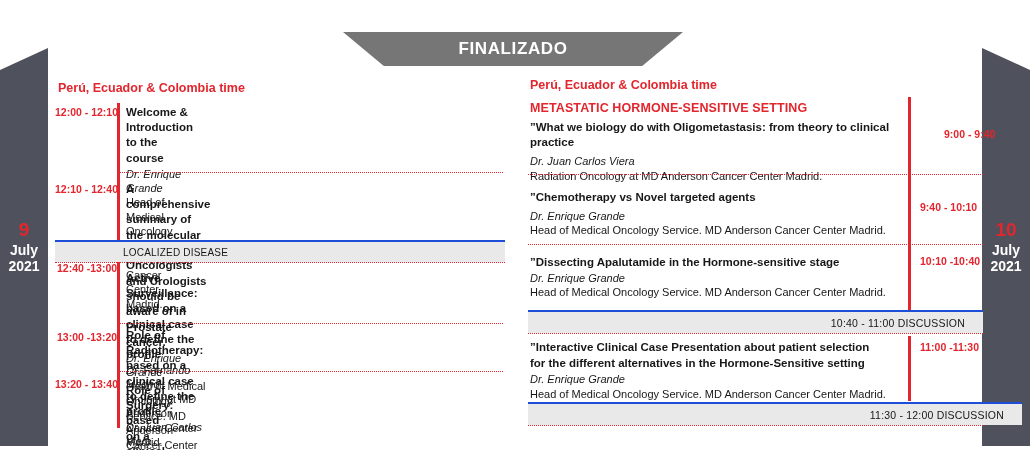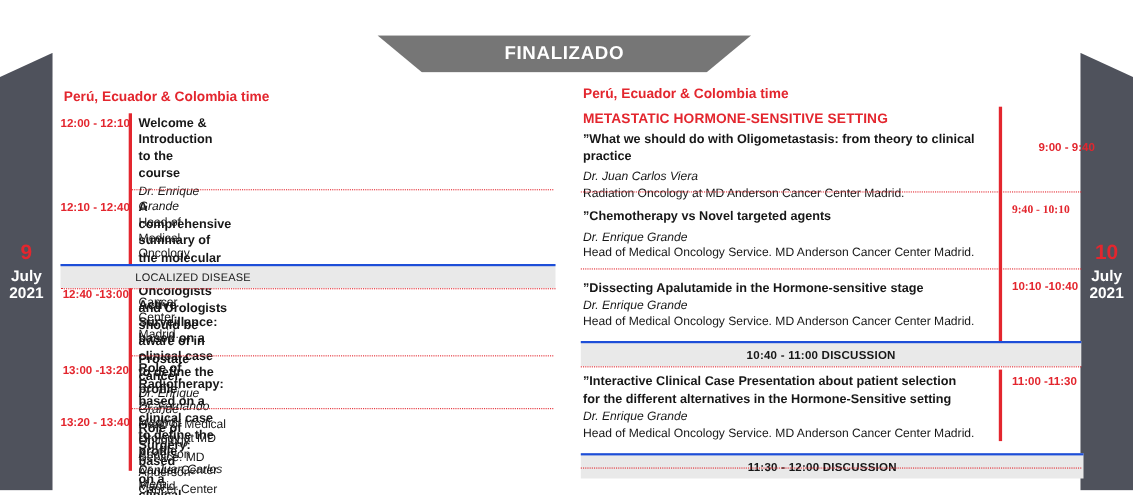--- a/index.html
+++ b/index.html
@@ -153,21 +153,21 @@
     display: flex;
     align-items: center;
   }
   .band-label {
     font-size: 10px;
     color: #171717;
     letter-spacing: 0.2px;
     white-space: nowrap;
   }
   .band.localized .band-label { margin-left: 68px; }
-  .band.discussion { justify-content: center; font-weight: bold; }
+  .band.discussion { justify-content: flex-end; }
   .band.discussion .band-label {
     font-size: 10.5px;
     margin-right: 18px;
   }
 </style>
 </head>
 <body>
 
 <div class="status-banner">
   <span class="status-banner-label">FINALIZADO</span>
@@ -254,36 +254,36 @@
 
   <div class="tz-heading" style="left:2px; top:78px;">Perú, Ecuador &amp; Colombia time</div>
 
   <div class="section-heading" style="left:2px; top:101px;">METASTATIC HORMONE-SENSITIVE SETTING</div>
 
   <div class="spine" style="left:380px; top:97px; height:216px;"></div>
   <div class="spine" style="left:380px; top:336px; height:65px;"></div>
 
   <div class="session">
     <div class="session-body" style="left:2px; top:120px; width:372px;">
-      <p class="session-title">”What we should do with Oligometastasis: from theory to clinical practice</p>
+      <p class="session-title">”What we biology do with Oligometastasis: from theory to clinical practice</p>
       <p class="session-speaker" style="margin-top:4px;">Dr. Juan Carlos Viera</p>
       <p class="session-affil">Radiation Oncology at MD Anderson Cancer Center Madrid.</p>
     </div>
     <div class="session-time" style="left:416px; top:128px;">9:00 - 9:40</div>
   </div>
 
   <div class="dotted-sep" style="left:0px; top:174px; width:455px;"></div>
 
   <div class="session">
     <div class="session-body" style="left:2px; top:190px; width:372px;">
       <p class="session-title">”Chemotherapy vs Novel targeted agents</p>
       <p class="session-speaker" style="margin-top:4px;">Dr. Enrique Grande</p>
       <p class="session-affil">Head of Medical Oncology Service. MD Anderson Cancer Center Madrid.</p>
     </div>
-    <div class="session-time" style="left:392px; top:186px;font-family:Liberation Serif, serif;">9:40 - 10:10</div>
+    <div class="session-time" style="left:392px; top:201px;">9:40 - 10:10</div>
   </div>
 
   <div class="dotted-sep" style="left:0px; top:244px; width:455px;"></div>
 
   <div class="session">
     <div class="session-body" style="left:2px; top:255px; width:372px;">
       <p class="session-title">”Dissecting Apalutamide in the Hormone-sensitive stage</p>
       <p class="session-speaker">Dr. Enrique Grande</p>
       <p class="session-affil">Head of Medical Oncology Service. MD Anderson Cancer Center Madrid.</p>
     </div>
@@ -298,18 +298,18 @@
   <div class="session">
     <div class="session-body" style="left:2px; top:340px; width:372px;">
       <p class="session-title">”Interactive Clinical Case Presentation about patient selection</p>
       <p class="session-title">for the different alternatives in the Hormone-Sensitive setting</p>
       <p class="session-speaker">Dr. Enrique Grande</p>
       <p class="session-affil">Head of Medical Oncology Service. MD Anderson Cancer Center Madrid.</p>
     </div>
     <div class="session-time" style="left:392px; top:341px;">11:00 -11:30</div>
   </div>
 
-  <div class="band discussion" style="left:0px; top:412px; width:457px; height:21px;">
+  <div class="band discussion" style="left:0px; top:402px; width:494px; height:21px;">
     <span class="band-label">11:30  - 12:00  DISCUSSION</span>
   </div>
   <div class="dotted-sep" style="left:0px; top:425px; width:455px;"></div>
 
 </div>
 
 </body></html>

